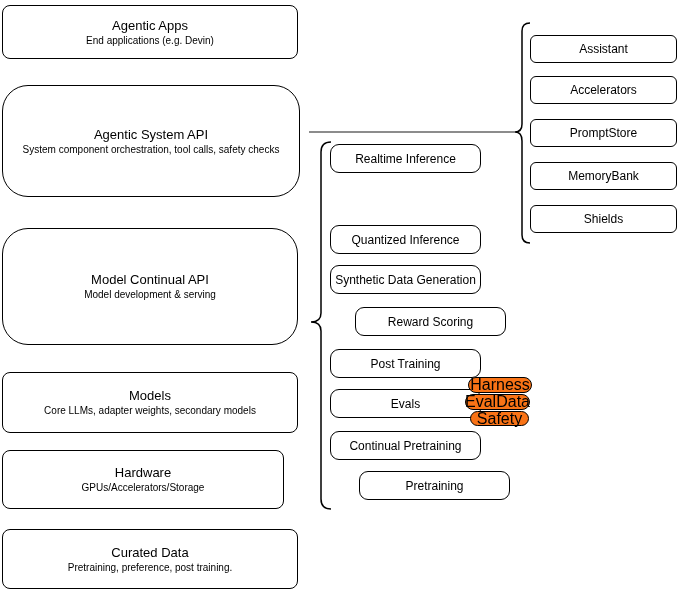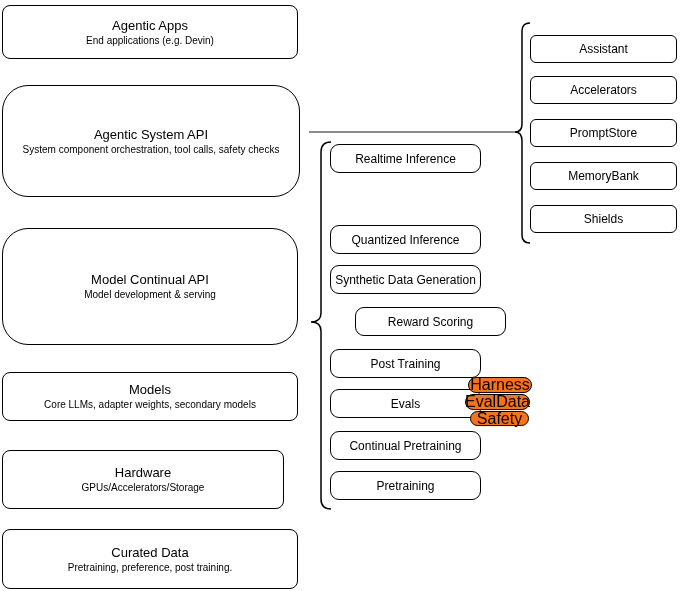--- a/index.html
+++ b/index.html
@@ -96,21 +96,21 @@
   <div class="node lbox bigr" style="left:2px; top:85px; width:298px; height:112px;">
     <div class="title">Agentic System API</div>
     <div class="subtitle">System component orchestration, tool calls, safety checks</div>
   </div>
 
   <div class="node lbox bigr" style="left:2px; top:228px; width:296px; height:117px;">
     <div class="title">Model Continual API</div>
     <div class="subtitle">Model development &amp; serving</div>
   </div>
 
-  <div class="node lbox" style="left:2px; top:372px; width:296px; height:49px;">
+  <div class="node lbox" style="left:2px; top:372px; width:296px; height:61px;">
     <div class="title">Models</div>
     <div class="subtitle">Core LLMs, adapter weights, secondary models</div>
   </div>
 
   <div class="node lbox" style="left:2px; top:450px; width:282px; height:59px;">
     <div class="title">Hardware</div>
     <div class="subtitle">GPUs/Accelerators/Storage</div>
   </div>
 
   <div class="node mbox" style="top:144px;">Realtime Inference</div>
@@ -118,21 +118,21 @@
   <div class="node lbox" style="left:2px; top:529px; width:296px; height:60px;">
     <div class="title">Curated Data</div>
     <div class="subtitle">Pretraining, preference, post training.</div>
   </div>
   <div class="node mbox" style="top:225px;">Quantized Inference</div>
   <div class="node mbox" style="top:265px;">Synthetic Data Generation</div>
   <div class="node mbox" style="top:307px;margin-left:25px;">Reward Scoring</div>
   <div class="node mbox" style="top:349px;">Post Training</div>
   <div class="node mbox" style="top:389px;">Evals</div>
   <div class="node mbox" style="top:431px;">Continual Pretraining</div>
-  <div class="node mbox" style="top:471px;">Pretraining</div>
+  <div class="node mbox" style="top:471px;margin-left:29px;">Pretraining</div>
 
   <div class="tag" style="left:468px; top:377px; width:64px; height:16px;">Harness</div>
   <div class="tag" style="left:465px; top:394px; width:65px; height:16px;">EvalData</div>
   <div class="tag" style="left:470px; top:411px; width:59px; height:15px;">Safety</div>
 
   <div class="node rbox" style="top:35px;">Assistant</div>
   <div class="node rbox" style="top:76px;">Accelerators</div>
   <div class="node rbox" style="top:119px;">PromptStore</div>
   <div class="node rbox" style="top:162px;">MemoryBank</div>
   <div class="node rbox" style="top:205px;">Shields</div>

